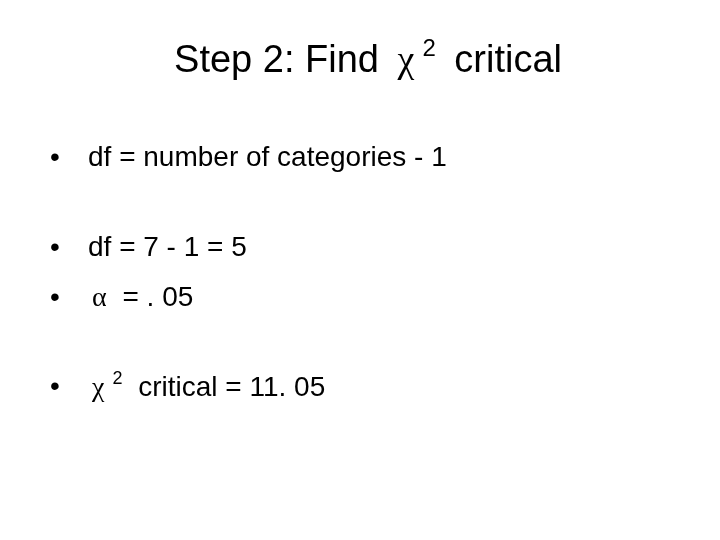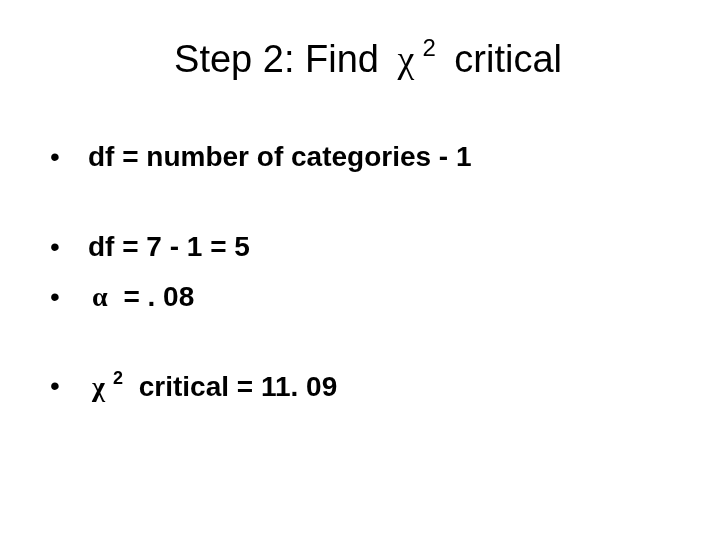--- a/index.html
+++ b/index.html
@@ -35,21 +35,21 @@
     .bullet {
       font-size: 28px;
       line-height: 1.35;
       margin-bottom: 2px;
       display: flex;
     }
     .bullet .dot {
       width: 30px;
       flex-shrink: 0;
     }
-    .bullet .txt { flex: 1; font-weight: bold; }
+    .bullet .txt { flex: 1; }
     .gap { height: 36px; }
     .sup2 {
       font-size: 18px;
       vertical-align: super;
       position: relative;
       top: -1px;
     }
     .chi { font-family: "Times New Roman", serif; }
     .alpha { font-family: "Times New Roman", serif; }
   </style>
@@ -69,23 +69,23 @@
 
   <div class="gap"></div>
 
   <div class="bullet">
     <span class="dot">•</span>
     <span class="txt">df = 7 - 1 = 5</span>
   </div>
 
   <div class="bullet">
     <span class="dot">•</span>
-    <span class="txt"><span class="alpha">α</span><span> = . 08</span></span>
+    <span class="txt"><span class="alpha">α</span><span> = . 05</span></span>
   </div>
 
   <div class="gap"></div>
 
   <div class="bullet">
     <span class="dot">•</span>
-    <span class="txt"><span class="chi">χ</span><span class="sup2">2</span><span> critical = 11. 09</span></span>
+    <span class="txt"><span class="chi">χ</span><span class="sup2">2</span><span> critical = 11. 05</span></span>
   </div>
 
 </div>
 
 </body></html>

